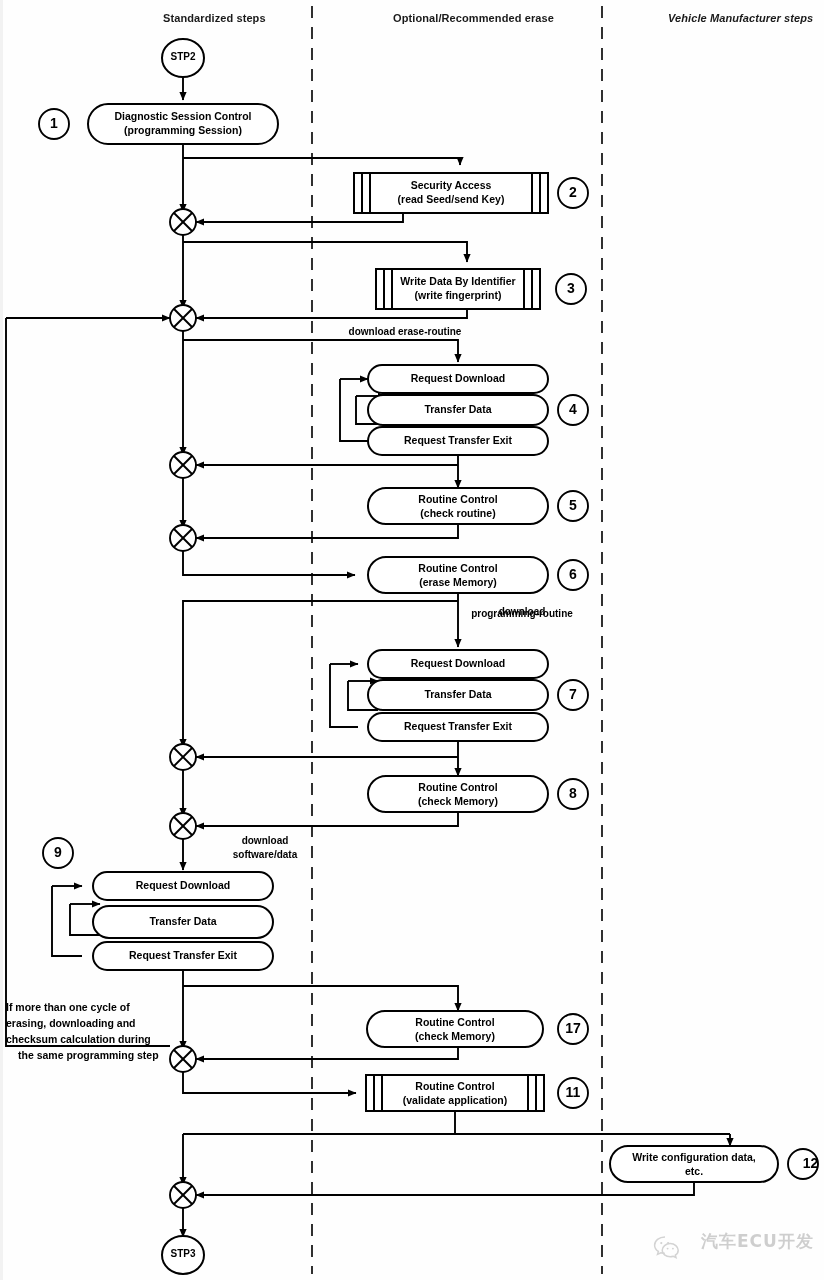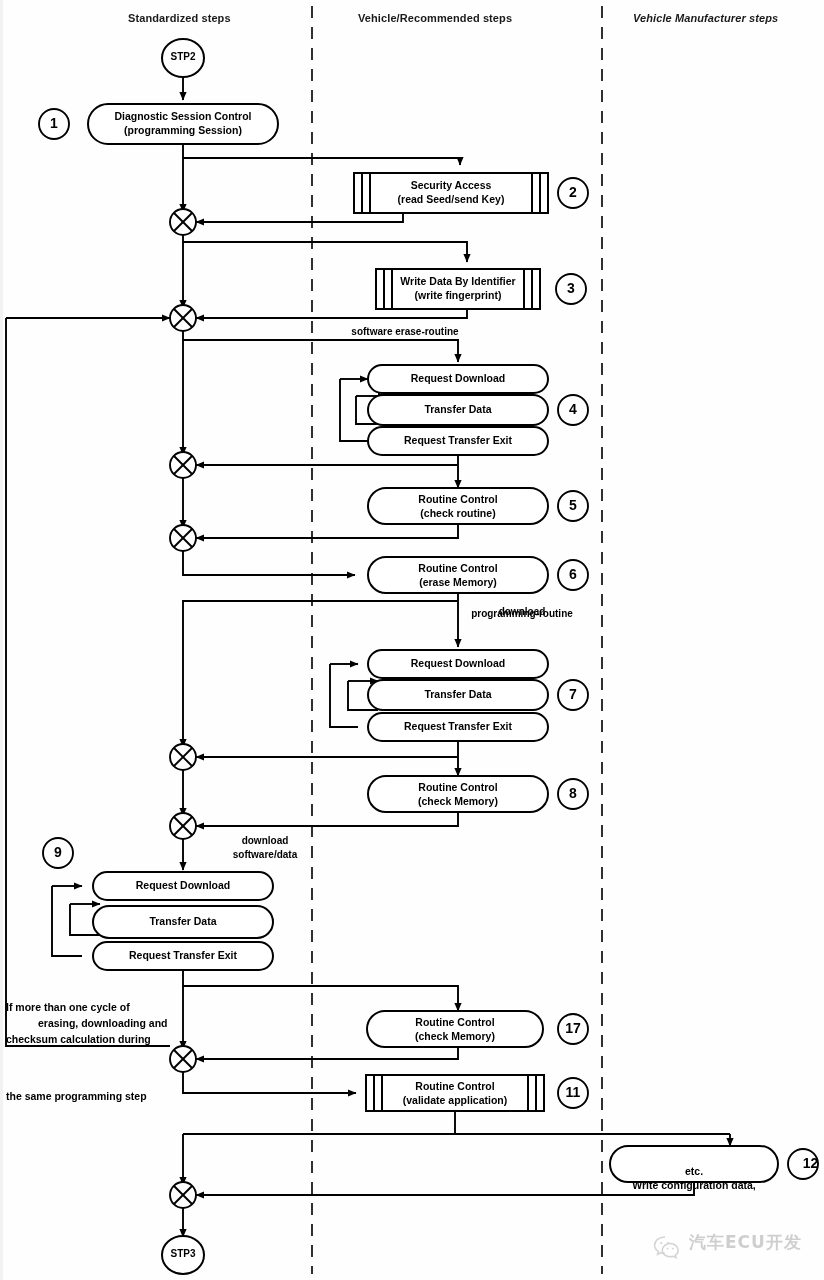--- a/index.html
+++ b/index.html
@@ -29,20 +29,21 @@
     width: 824px;
     height: 1280px;
   }
   .col-header {
     position: absolute;
     font-size: 11px;
     font-weight: bold;
     color: #1a1a1a;
     white-space: nowrap;
     letter-spacing: 0.1px;
+    margin-left: 35px;
   }
   .node-label {
     position: absolute;
     font-size: 10.5px;
     font-weight: bold;
     color: #000;
     text-align: center;
     line-height: 13px;
     white-space: nowrap;
     pointer-events: none;
@@ -79,22 +80,21 @@
     font-weight: bold;
     color: #000;
     text-align: right;
     line-height: 16px;
     white-space: nowrap;
     pointer-events: none;
   }
   .watermark {
     position: absolute;
     display: flex;
-    align-items: center;
-    gap: 7px;
+    gap: 19px;
     opacity: 0.42;
   }
   .watermark-text {
     font-size: 17px;
     font-weight: bold;
     color: #8e8e8e;
     letter-spacing: 1px;
     font-family: "DejaVu Sans", sans-serif;
   }
 </style>
@@ -306,21 +306,21 @@
       <path d="M11,1 C5,1 0.6,4.8 0.6,9.2 C0.6,11.7 2.1,14 4.4,15.4 L3.5,18.4 L6.8,16.8 C8.1,17.2 9.5,17.3 10.8,17.2" fill="none" stroke="#8e8e8e" stroke-width="1.5"></path>
       <circle cx="7.3" cy="7.1" r="1.1" fill="#8e8e8e"></circle>
       <circle cx="14.1" cy="7.1" r="1.1" fill="#8e8e8e"></circle>
       <path d="M16.2,7.6 C20.6,7.6 24.2,10.6 24.2,14.2 C24.2,16.2 23.1,18 21.3,19.2 L22,21.6 L19.3,20.3 C18.3,20.6 17.3,20.8 16.2,20.8 C11.8,20.8 8.2,17.8 8.2,14.2 C8.2,10.6 11.8,7.6 16.2,7.6 Z" fill="none" stroke="#8e8e8e" stroke-width="1.5"></path>
       <circle cx="13.6" cy="12.6" r="0.95" fill="#8e8e8e"></circle>
       <circle cx="18.9" cy="12.6" r="0.95" fill="#8e8e8e"></circle>
     </g>
   </svg>
 
   <div class="col-header" style="left:128px; top:12px;">Standardized steps</div>
-  <div class="col-header" style="left:358px; top:12px;">Vehicle/Recommended steps</div>
+  <div class="col-header" style="left:358px; top:12px;">Optional/Recommended erase</div>
   <div class="col-header" style="left:633px; top:12px;font-style:italic;">Vehicle Manufacturer steps</div>
 
   <div class="term-label" style="left:158px; top:51px; width:50px;">STP2</div>
   <div class="term-label" style="left:158px; top:1248px; width:50px;">STP3</div>
 
   <div class="node-label" style="left:88px; top:110px; width:190px;">Diagnostic Session Control</div>
   <div class="node-label" style="left:88px; top:124px; width:190px;">(programming Session)</div>
   <div class="num-label" style="left:39px; top:115px; width:30px;">1</div>
 
   <div class="node-label" style="left:354px; top:179px; width:194px;">Security Access</div>
@@ -359,35 +359,35 @@
   <div class="num-label" style="left:43px; top:844px; width:30px;">9</div>
 
   <div class="node-label" style="left:367px; top:1016px; width:176px;">Routine Control</div>
   <div class="node-label" style="left:367px; top:1030px; width:176px;">(check Memory)</div>
   <div class="num-label" style="left:558px; top:1020px; width:30px;">17</div>
 
   <div class="node-label" style="left:366px; top:1080px; width:178px;">Routine Control</div>
   <div class="node-label" style="left:366px; top:1094px; width:178px;">(validate application)</div>
   <div class="num-label" style="left:558px; top:1084px; width:30px;">11</div>
 
-  <div class="node-label" style="left:610px; top:1151px; width:168px;margin-top:28px;">Write configuration data,</div>
+  <div class="node-label" style="left:610px; top:1151px; width:168px;">Write configuration data,</div>
   <div class="node-label" style="left:610px; top:1165px; width:168px;">etc.</div>
   <div class="num-label" style="left:788px; top:1155px; width:45px;">12</div>
 
-  <div class="edge-label" style="left:330px; top:325px; width:150px;">software erase-routine</div>
+  <div class="edge-label" style="left:330px; top:325px; width:150px;">download erase-routine</div>
 
   <div class="edge-label" style="left:452px; top:605px; width:140px;">download</div>
   <div class="edge-label" style="left:452px; top:607px; width:140px;">programming-routine</div>
 
   <div class="edge-label" style="left:205px; top:834px; width:120px;">download</div>
   <div class="edge-label" style="left:205px; top:848px; width:120px;">software/data</div>
 
   <div class="note-text" style="left:6px; top:999px;">If more than one cycle of</div>
-  <div class="note-text" style="left:6px; top:1015px;margin-left:32px;">erasing, downloading and</div>
+  <div class="note-text" style="left:6px; top:1015px;">erasing, downloading and</div>
   <div class="note-text" style="left:6px; top:1031px;">checksum calculation during</div>
-  <div class="note-text" style="left:6px; top:1047px;margin-top:41px;">the same programming step</div>
+  <div class="note-text" style="left:18px; top:1047px;">the same programming step</div>
 
   <div class="watermark" style="left:652px; top:1230px;">
     <span style="display:inline-block; width:30px; height:24px;"></span>
     <span class="watermark-text">汽车ECU开发</span>
   </div>
 
 </div>
 
 </body></html>

